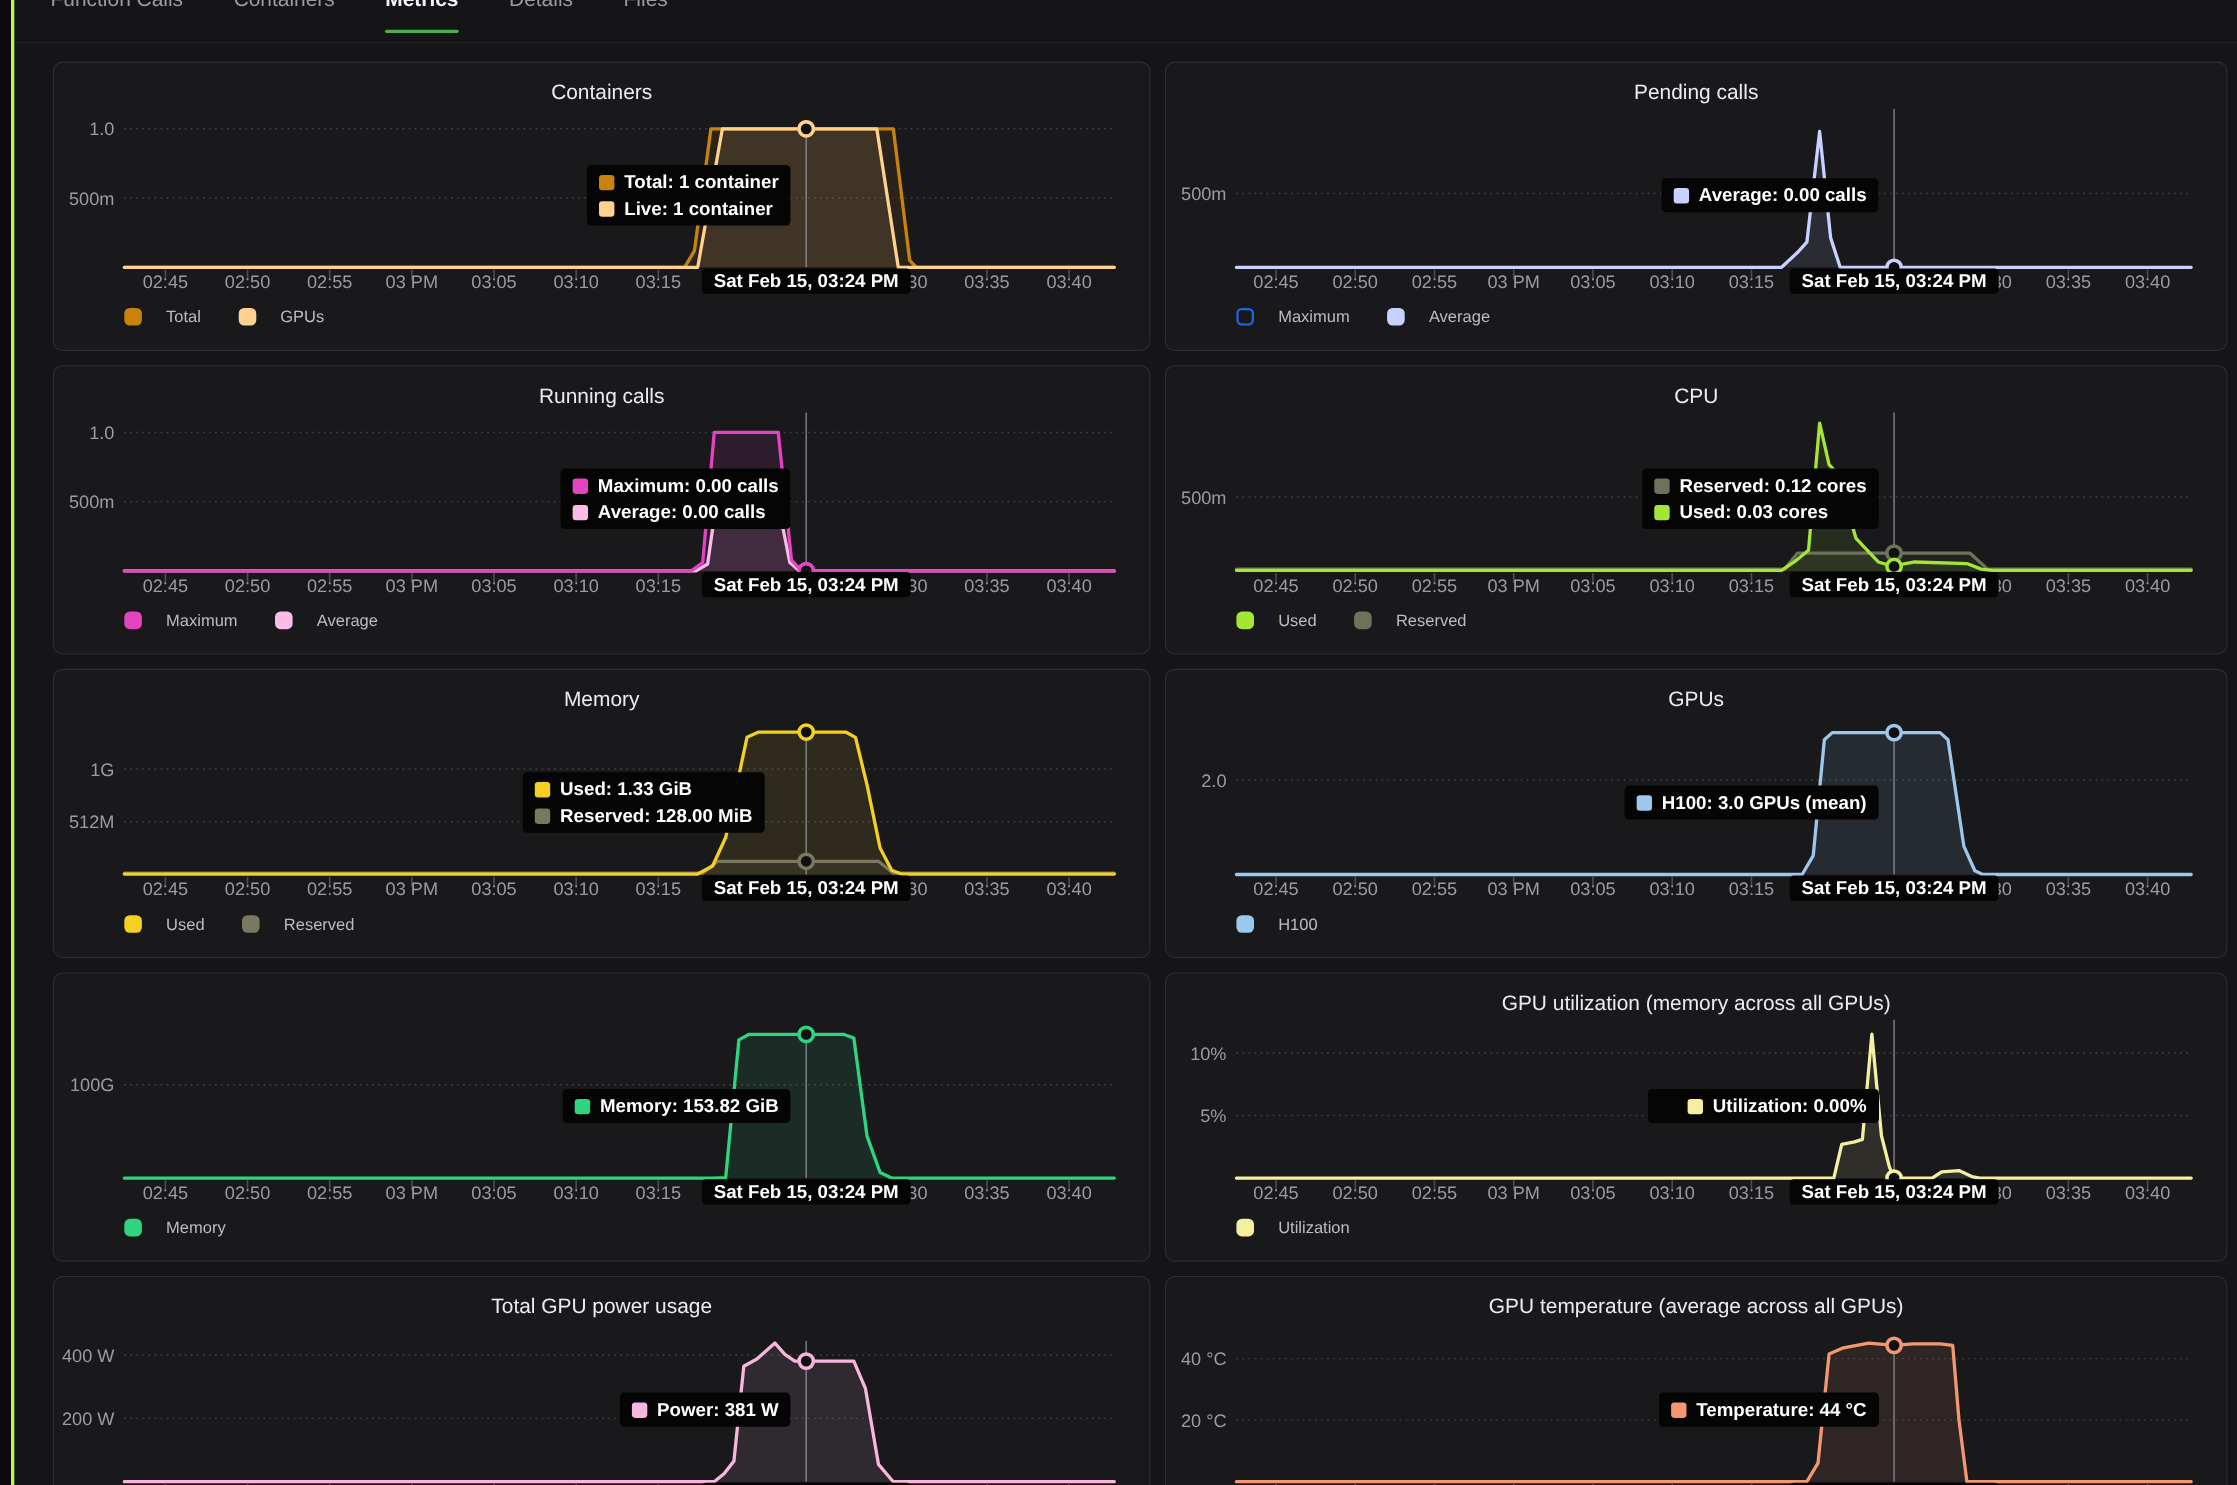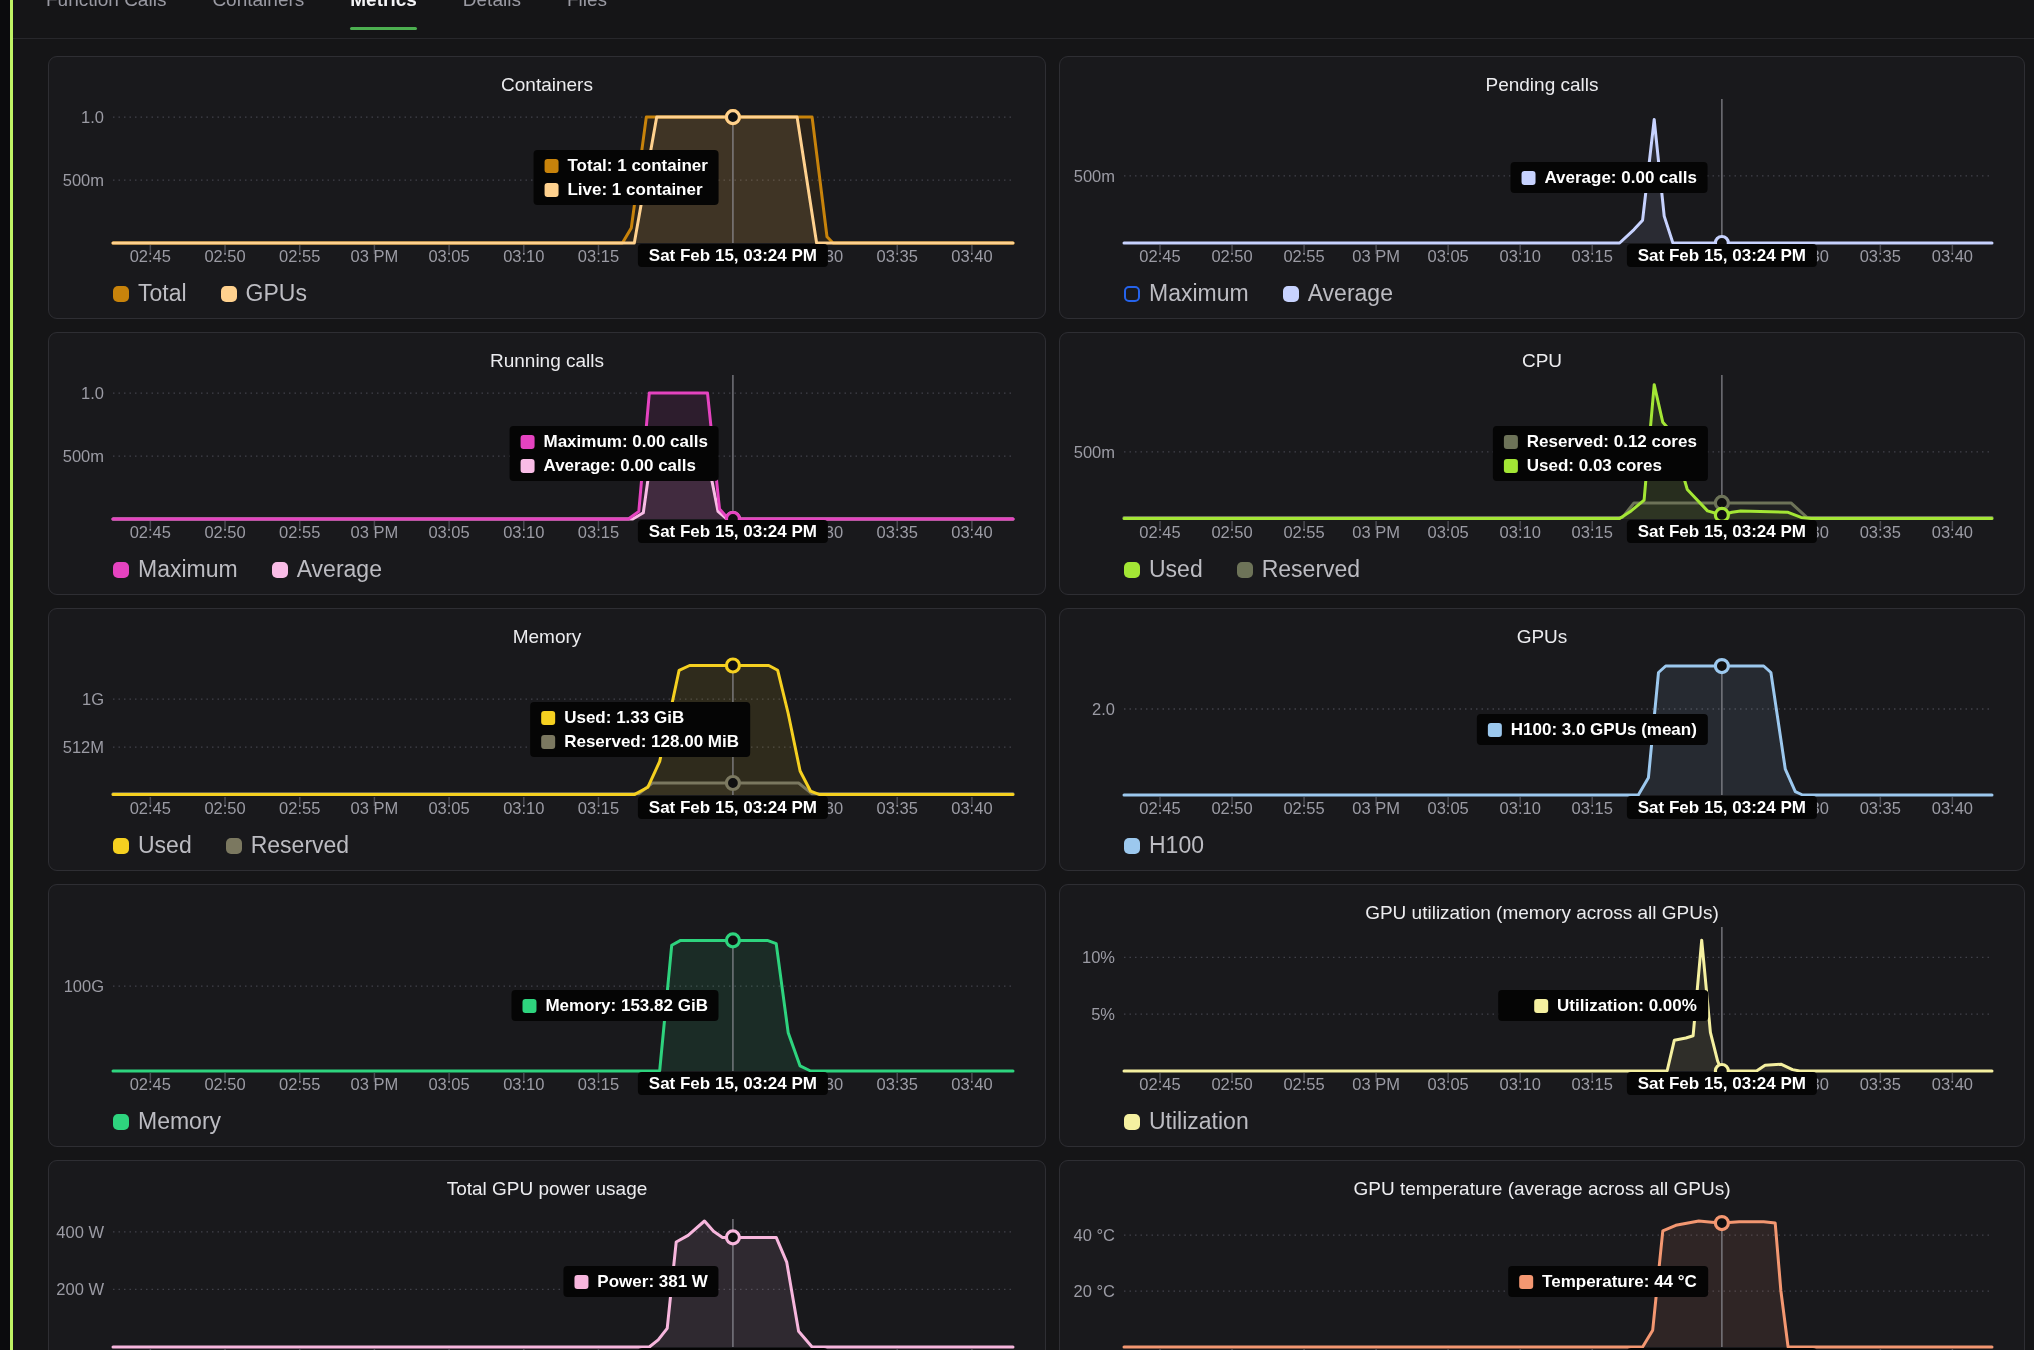--- a/index.html
+++ b/index.html
@@ -21,21 +21,21 @@
   
   .grid{display:grid;grid-template-columns:998px 966px;gap:13px;padding:17px 11px 0 35px}
   .panel{position:relative;height:263px;background:#19191c;border:1px solid #2e2e33;border-radius:9px;box-sizing:border-box;overflow:hidden}
   .ctitle{position:absolute;top:17px;left:0;width:100%;text-align:center;font-size:19px;line-height:22px;color:#ececef;z-index:1}
   .chart-svg{position:absolute;left:0;top:0}
   .tooltip{position:absolute;background:#050505;border-radius:4px;padding:5px 11px;display:flex;flex-direction:column;gap:3px;z-index:3;transform:translateX(-100%)}
   .trow{display:flex;align-items:center;gap:9px;font-size:17px;font-weight:700;color:#fff;white-space:nowrap;line-height:21px}
   .tswatch{width:14px;height:14px;border-radius:3px;flex:0 0 auto}
   .pill{position:absolute;background:#050505;color:#fff;font-weight:700;font-size:17px;line-height:19px;padding:2px 11px;border-radius:4px;white-space:nowrap;z-index:2;transform:translateX(-50%)}
   .legend{position:absolute;left:64px;top:223px;display:flex;gap:34px;align-items:center;z-index:1}
-  .litem{display:flex;align-items:center;gap:9px;font-size:23px;color:#bcbcc2;white-space:nowrap}
+  .litem{display:flex;gap:22px;font-size:15px;color:#bcbcc2;white-space:nowrap}
   .lswatch{width:16px;height:16px;border-radius:5px;box-sizing:border-box;flex:0 0 auto}
   .lswatch.hollow{background:transparent !important;border:2.5px solid}
 </style>
 </head>
 <body>
 
 <div class="main">
   <div class="tabbar">
     <div class="tabs">
       <div class="tab">
@@ -326,21 +326,21 @@
           <line x1="922.9211618257261" y1="188" x2="922.9211618257261" y2="197" stroke="#4b4b52" stroke-width="1.5"></line>
           <text x="922.9211618257261" y="205" text-anchor="middle" font-size="16.5" fill="#9b9ba4">03:40</text>
           <path d="M64.0,186 L64.0,184.8 L589.8,184.8 L603.3,174.0 L749.6,174.0 L763.1,184.8 L964.0,184.8 L964.0,186 Z" fill="#7b7860" fill-opacity="0.1"></path>
           <path d="M64.0,186 L64.0,185.6 L585.3,185.6 L598.8,178.3 L610.7,152.4 L630.1,61.3 L640.6,56.5 L719.8,56.5 L728.7,61.3 L739.2,104.5 L751.1,162.0 L761.6,182.2 L770.6,185.6 L964.0,185.6 L964.0,186 Z" fill="#f5d020" fill-opacity="0.1"></path>
           <path d="M64.0,184.8 L589.8,184.8 L603.3,174.0 L749.6,174.0 L763.1,184.8 L964.0,184.8" fill="none" stroke="#7b7860" stroke-width="3" stroke-linejoin="round" stroke-linecap="round"></path>
           <path d="M64.0,185.6 L585.3,185.6 L598.8,178.3 L610.7,152.4 L630.1,61.3 L640.6,56.5 L719.8,56.5 L728.7,61.3 L739.2,104.5 L751.1,162.0 L761.6,182.2 L770.6,185.6 L964.0,185.6" fill="none" stroke="#f5d020" stroke-width="3" stroke-linejoin="round" stroke-linecap="round"></path>
           <line x1="683.9170124481328" y1="58" x2="683.9170124481328" y2="186" stroke="#9a9aa2" stroke-width="1.4" stroke-opacity="0.75"></line>
           <circle cx="683.9170124481328" cy="174.01020408163265" r="6.5" fill="#0f0f10" stroke="#7b7860" stroke-width="3.2"></circle>
           <circle cx="683.9170124481328" cy="56.51020408163262" r="6.5" fill="#0f0f10" stroke="#f5d020" stroke-width="3.2"></circle>
         </svg>
-        <div class="tooltip" style="left: 701px; top: 93px;">
+        <div class="tooltip" style="left: 646px; top: 93px;">
           <div class="trow">
             <div class="tswatch" style="background: rgb(245, 208, 32);"></div>
             <span>Used: 1.33 GiB</span>
           </div>
           <div class="trow">
             <div class="tswatch" style="background: rgb(123, 120, 96);"></div>
             <span>Reserved: 128.00 MiB</span>
           </div>
         </div>
         <div class="pill" style="left: 683.917px; top: 187px;">Sat Feb 15, 03:24 PM</div>

